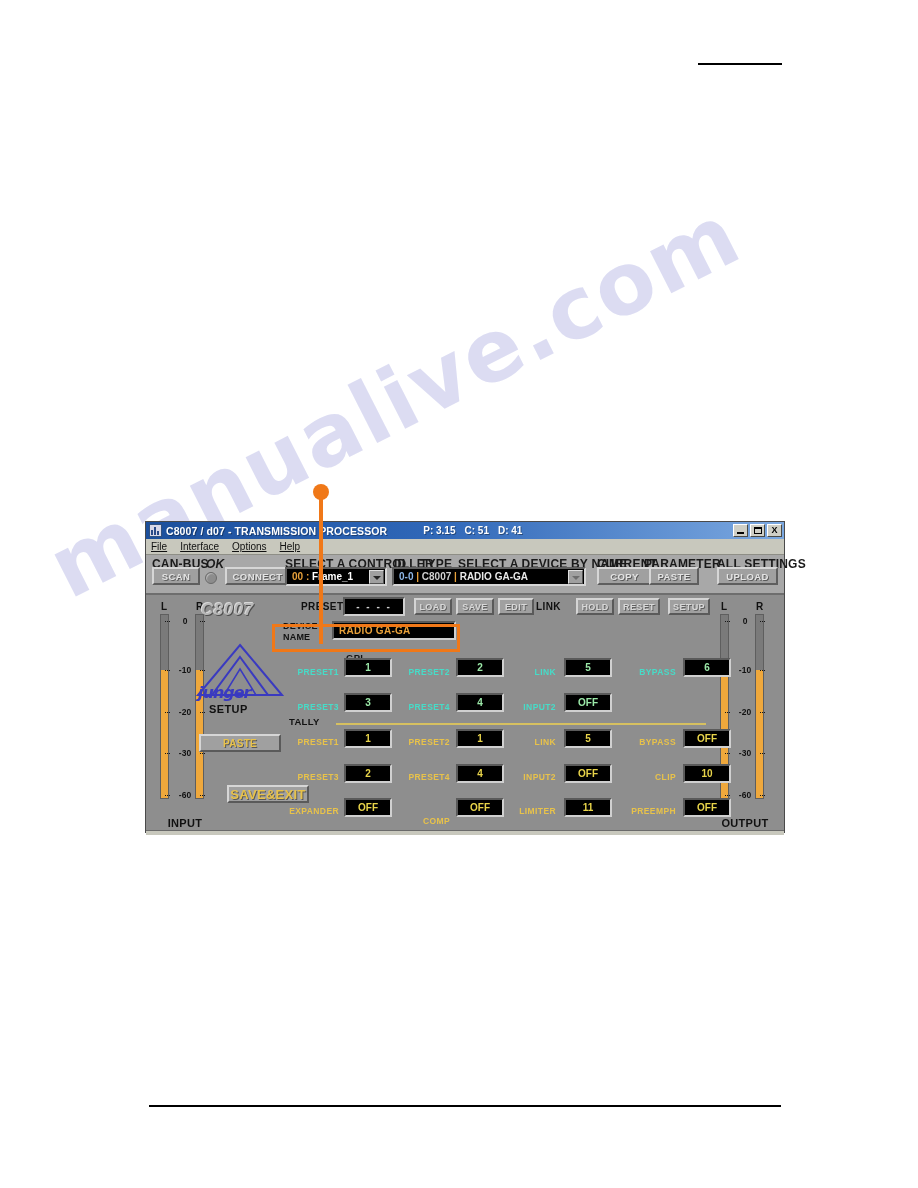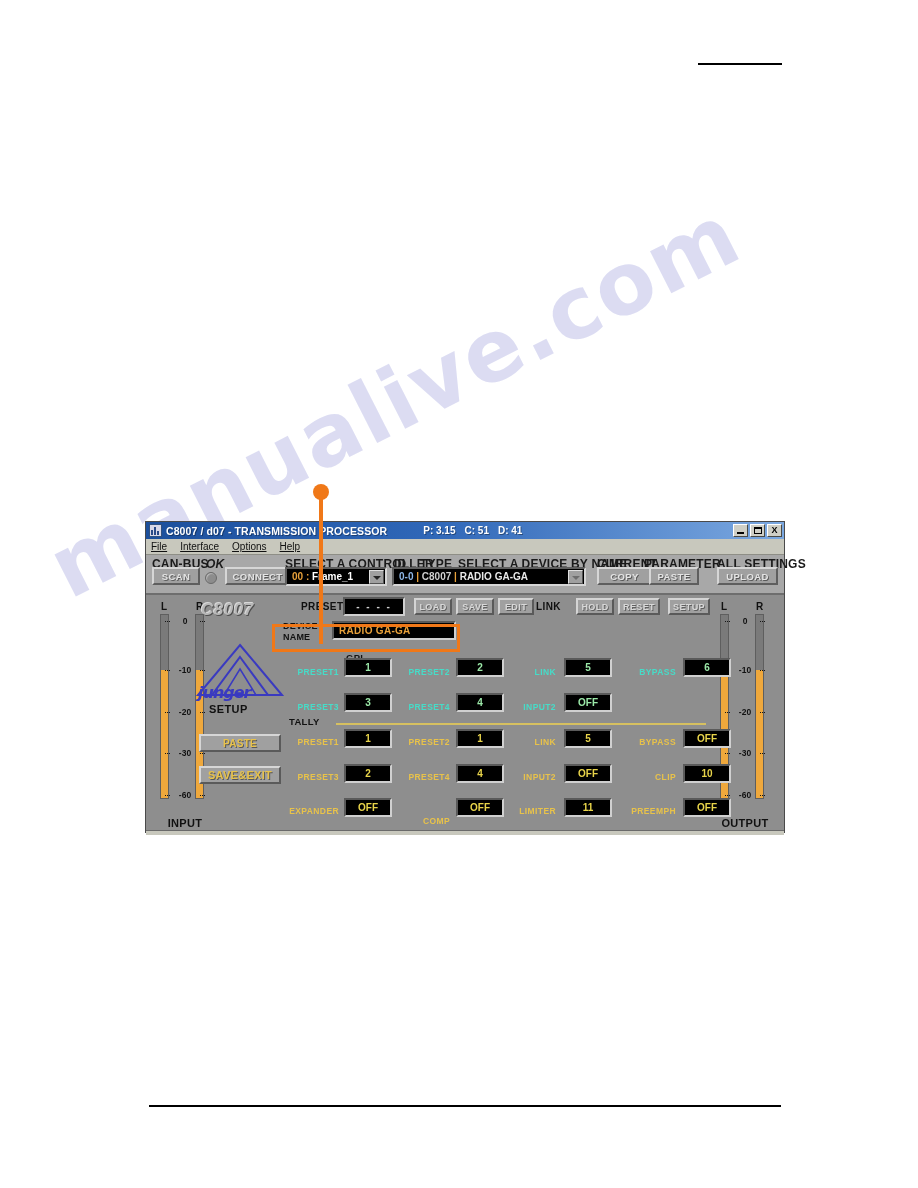--- a/index.html
+++ b/index.html
@@ -350,21 +350,21 @@
     background:#a0a0a0;
     border:2px solid;
     border-color:#d6d6d6 #5a5a5a #5a5a5a #d6d6d6;
     box-sizing:border-box;
     display:flex; align-items:center; justify-content:center;
     font-size:10px; font-weight:700; letter-spacing:.3px;
     color:#e8c24a;
     text-shadow:1px 1px 0 rgba(0,0,0,.45);
   }
   .sidebtn.escape { top:139px; }
-  .sidebtn.saveexit { top:171px; font-size:11px; }
+  .sidebtn.saveexit { top:190px; font-size:13px;margin-left:28px; }
 
   
   .lbl-preset {
     position:absolute; left:155px; top:6px;
     font-size:10px; font-weight:700; color:#111; letter-spacing:.4px;
   }
   .fld-preset {
     position:absolute; left:197px; top:2px;
     width:62px; height:19px;
     background:#000;

